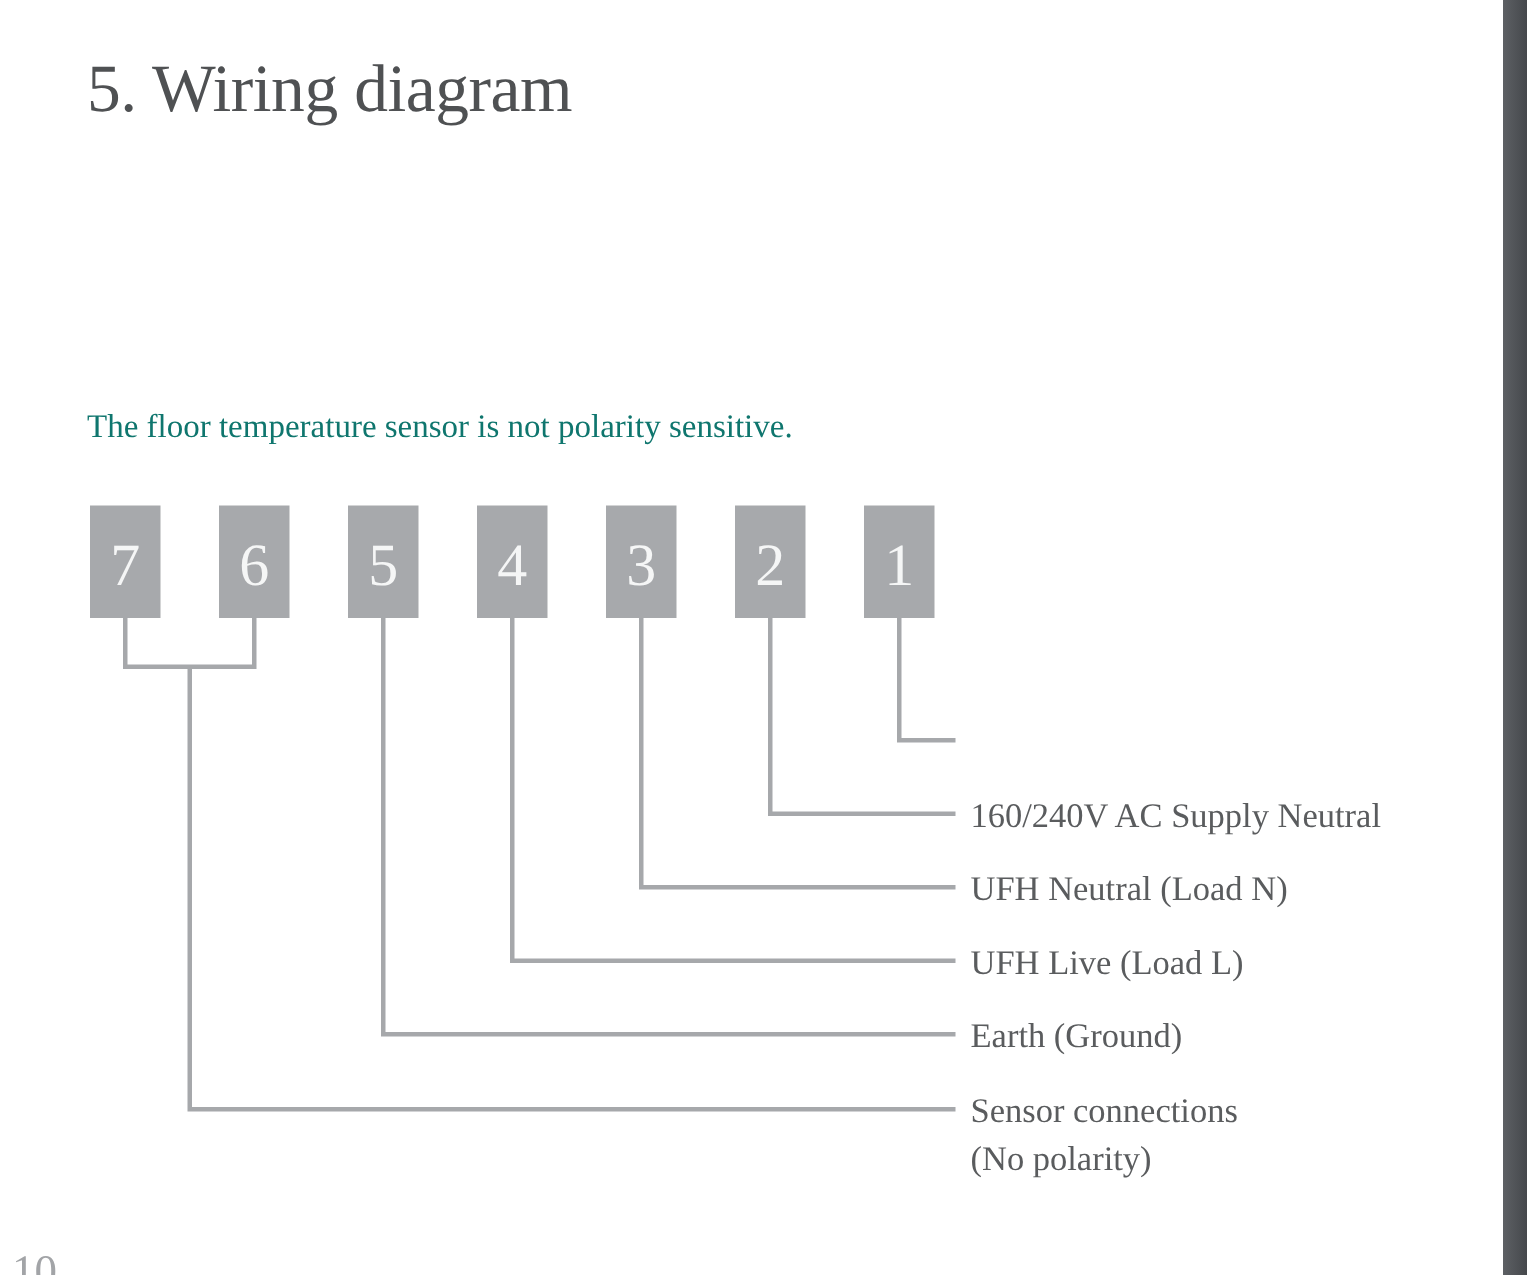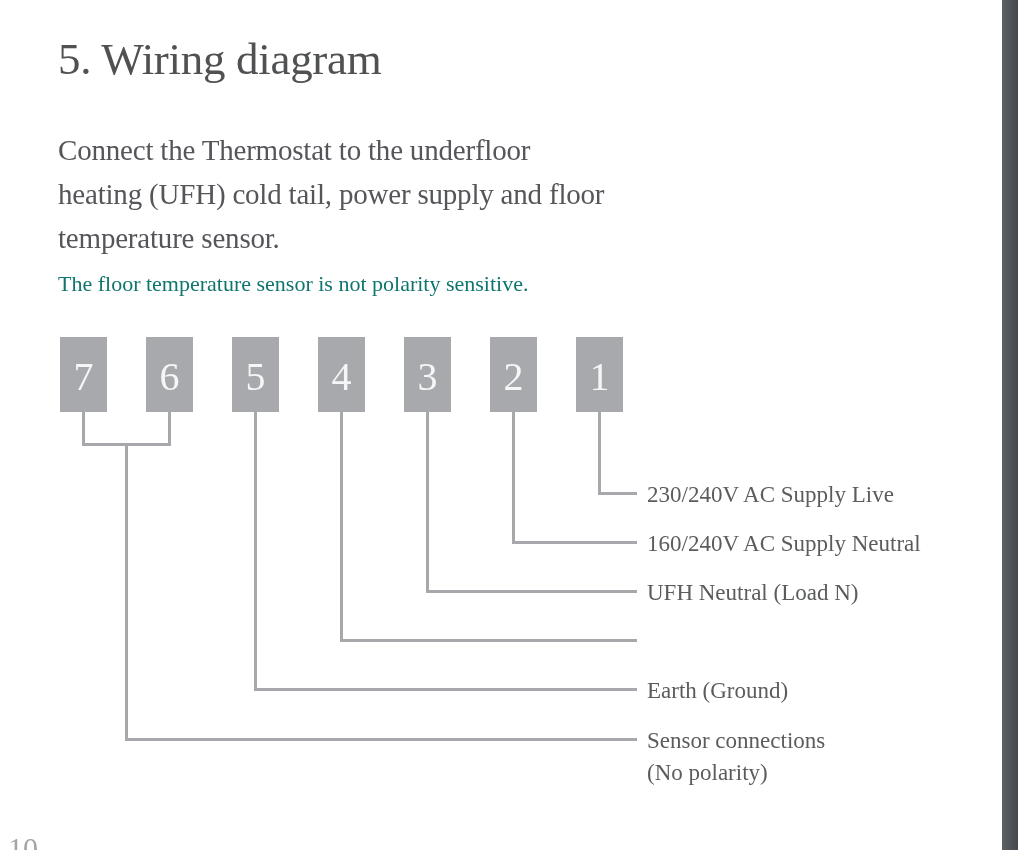--- a/index.html
+++ b/index.html
@@ -54,25 +54,20 @@
     font-size:30px;line-height:30px;color:#a2a4a7;
   }
 </style>
 </head>
 <body>
 
 <div class="page">
 
   <div class="section-title">5. Wiring diagram</div>
 
-  <div class="intro">
-    <div>Connect the Thermostat to the underfloor</div>
-    <div>heating (UFH) cold tail, power supply and floor</div>
-    <div>temperature sensor.</div>
-  </div>
 
   <div class="note">The floor temperature sensor is not polarity sensitive.</div>
 
   <div class="terminal t7">7</div>
   <div class="terminal t6">6</div>
   <div class="terminal t5">5</div>
   <div class="terminal t4">4</div>
   <div class="terminal t3">3</div>
   <div class="terminal t2">2</div>
   <div class="terminal t1">1</div>
@@ -80,23 +75,23 @@
   <svg class="wires" width="1018" height="850" viewBox="0 0 1018 850" fill="none" stroke="#a6a8ab" stroke-width="3">
     <path d="M599.5 412 V493.5 H637"></path>
     <path d="M513.5 412 V542.5 H637"></path>
     <path d="M427.5 412 V591.5 H637"></path>
     <path d="M341.5 412 V640.5 H637"></path>
     <path d="M255.5 412 V689.5 H637"></path>
     <path d="M83.5 412 V444.5 H169.5 V412"></path>
     <path d="M126.5 444.5 V739.5 H637"></path>
   </svg>
 
-  <div class="wire-label lbl-1">230/240V AC Supply Live</div>
   <div class="wire-label lbl-2">160/240V AC Supply Neutral</div>
   <div class="wire-label lbl-3">UFH Neutral (Load N)</div>
+  <div class="wire-label lbl-4">UFH Live (Load L)</div>
   <div class="wire-label lbl-sensor">
     <div>Sensor connections</div>
     <div>(No polarity)</div>
   </div>
   <div class="wire-label lbl-5">Earth (Ground)</div>
 
   <div class="page-number">10</div>
 
   <div class="side-bar"></div>
 </div>

